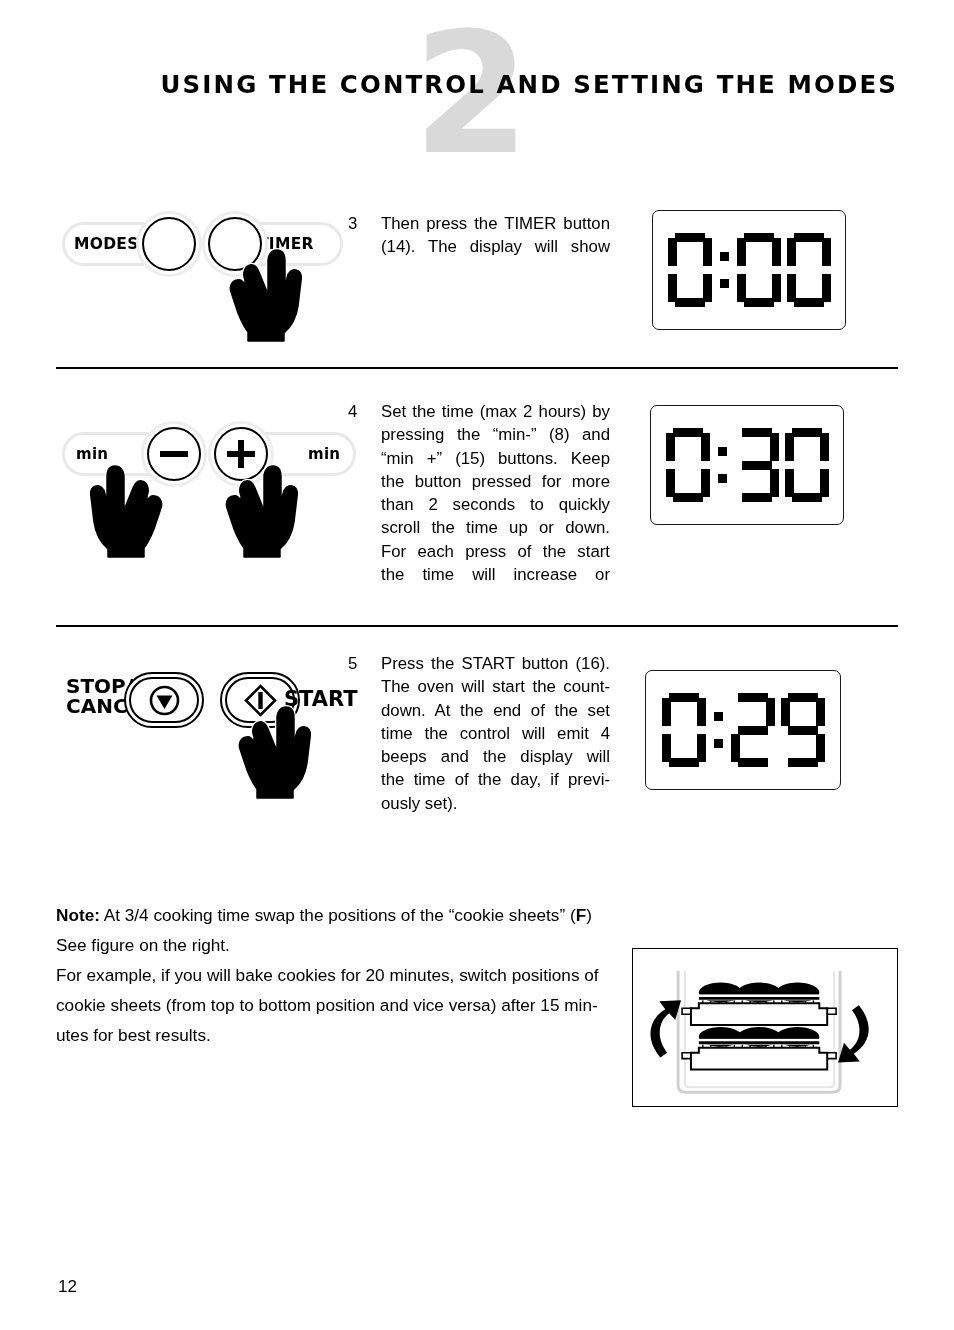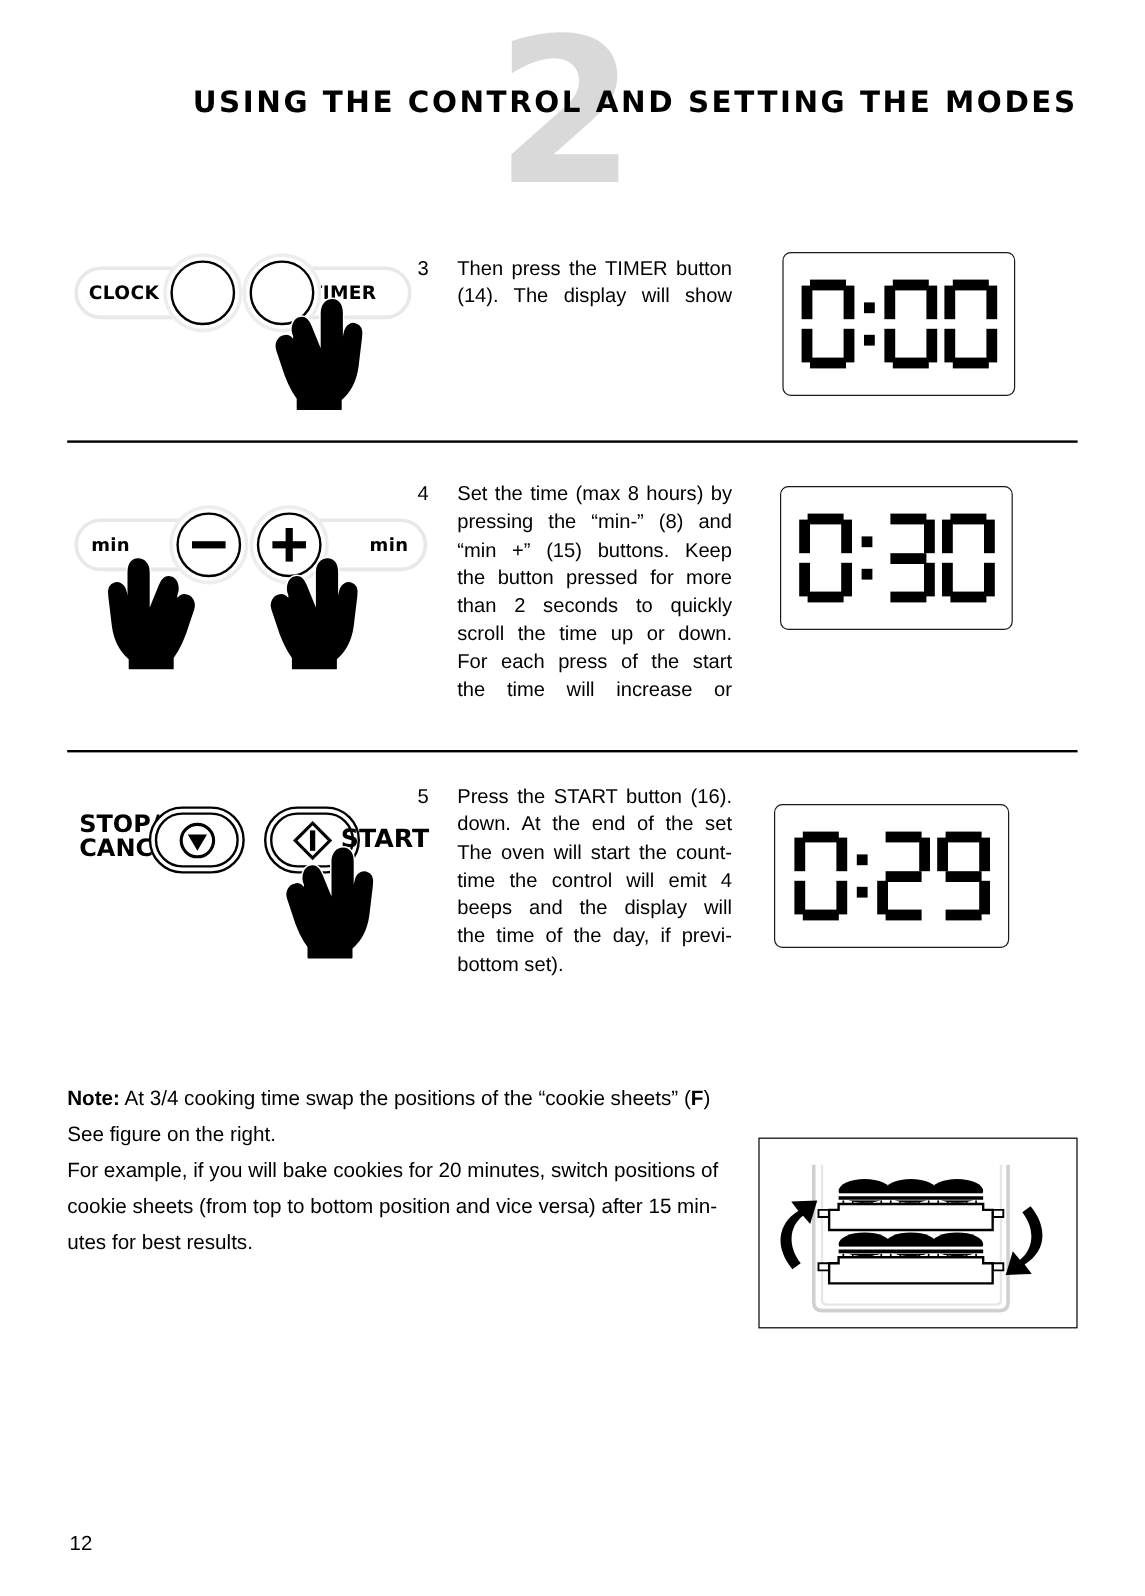--- a/index.html
+++ b/index.html
@@ -238,21 +238,21 @@
 
   <div class="big-chapter-number">2</div>
   <div class="page-title">USING THE CONTROL AND SETTING THE MODES</div>
 
   <div class="divider d1"></div>
   <div class="divider d2"></div>
 
   <div class="ctrl-group" style="left:56px; top:210px; width:290px; height:130px;">
 
     <div class="pill" style="left:6px; top:12px; width:133px; height:44px;"></div>
-    <div class="pill-label" style="left:18px; top:25px;">CLOCK</div>
+    <div class="pill-label" style="left:18px; top:25px;">MODES</div>
     <div class="round-btn-outer" style="left:80px; top:1px; width:66px; height:66px;"></div>
     <div class="round-btn" style="left:86px; top:7px; width:54px; height:54px;"></div>
 
     <div class="pill" style="left:154px; top:12px; width:133px; height:44px;"></div>
     <div class="pill-label" style="left:202px; top:25px;">TIMER</div>
     <div class="round-btn-outer" style="left:146px; top:1px; width:66px; height:66px;"></div>
     <div class="round-btn" style="left:152px; top:7px; width:54px; height:54px;"></div>
 
     <svg class="hand" style="left:172px; top:34px;" width="78" height="104" viewBox="0 0 78 104">
       <path d="M17 36 C14 29 17 22 22 21 C26 20 29 23 31 28 L40 50 L40 17 C40 10 44 6 49 6 C54 6 57 10 57 17 L57 44 L59 34 C60 28 64 25 68 26 C72 27 74 31 73 37 L70 62 C68 76 62 84 56 89 L56 97 L20 97 L20 88 C14 80 10 70 7 60 L3 48 C1 42 4 37 9 36 C12 35 15 37 17 41 Z" fill="#000" stroke="#fff" stroke-width="4" stroke-linejoin="round"></path>
@@ -324,21 +324,21 @@
     </svg>
     <svg class="hand" style="left:168px; top:40px;" width="78" height="104" viewBox="0 0 78 104">
       <path d="M17 36 C14 29 17 22 22 21 C26 20 29 23 31 28 L40 50 L40 17 C40 10 44 6 49 6 C54 6 57 10 57 17 L57 44 L59 34 C60 28 64 25 68 26 C72 27 74 31 73 37 L70 62 C68 76 62 84 56 89 L56 97 L20 97 L20 88 C14 80 10 70 7 60 L3 48 C1 42 4 37 9 36 C12 35 15 37 17 41 Z" fill="#000" stroke="#fff" stroke-width="4" stroke-linejoin="round"></path>
       <path d="M17 36 C14 29 17 22 22 21 C26 20 29 23 31 28 L40 50 L40 17 C40 10 44 6 49 6 C54 6 57 10 57 17 L57 44 L59 34 C60 28 64 25 68 26 C72 27 74 31 73 37 L70 62 C68 76 62 84 56 89 L56 97 L20 97 L20 88 C14 80 10 70 7 60 L3 48 C1 42 4 37 9 36 C12 35 15 37 17 41 Z" fill="#000" stroke="#000" stroke-width="1.5" stroke-linejoin="round"></path>
     </svg>
   </div>
 
   <div class="step" style="left:348px; top:400px; width:262px;">
     <span class="num">4</span>
     <div class="body">
-      <span class="j">Set the time (max 8 hours) by</span>
+      <span class="j">Set the time (max 2 hours) by</span>
       <span class="j">pressing the “min-” (8) and</span>
       <span class="j">“min +” (15) buttons. Keep</span>
       <span class="j">the button pressed for more</span>
       <span class="j">than 2 seconds to quickly</span>
       <span class="j">scroll the time up or down.</span>
       <span class="j">For each press of the start</span>
       <span class="j">the time will increase or</span>
     </div>
   </div>
 
@@ -398,26 +398,26 @@
     <svg class="hand" style="left:181px; top:33px;" width="78" height="104" viewBox="0 0 78 104">
       <path d="M17 36 C14 29 17 22 22 21 C26 20 29 23 31 28 L40 50 L40 17 C40 10 44 6 49 6 C54 6 57 10 57 17 L57 44 L59 34 C60 28 64 25 68 26 C72 27 74 31 73 37 L70 62 C68 76 62 84 56 89 L56 97 L20 97 L20 88 C14 80 10 70 7 60 L3 48 C1 42 4 37 9 36 C12 35 15 37 17 41 Z" fill="#000" stroke="#fff" stroke-width="4" stroke-linejoin="round"></path>
       <path d="M17 36 C14 29 17 22 22 21 C26 20 29 23 31 28 L40 50 L40 17 C40 10 44 6 49 6 C54 6 57 10 57 17 L57 44 L59 34 C60 28 64 25 68 26 C72 27 74 31 73 37 L70 62 C68 76 62 84 56 89 L56 97 L20 97 L20 88 C14 80 10 70 7 60 L3 48 C1 42 4 37 9 36 C12 35 15 37 17 41 Z" fill="#000" stroke="#000" stroke-width="1.5" stroke-linejoin="round"></path>
     </svg>
   </div>
 
   <div class="step" style="left:348px; top:652px; width:262px;">
     <span class="num">5</span>
     <div class="body">
       <span class="j">Press the START button (16).</span>
+      <span class="j">The oven will start the count-</span>
       <span class="j">down. At the end of the set</span>
-      <span class="j">The oven will start the count-</span>
       <span class="j">time the control will emit 4</span>
       <span class="j">beeps and the display will</span>
       <span class="j">the time of the day, if previ-</span>
-      <span>bottom set).</span>
+      <span>ously set).</span>
     </div>
   </div>
 
   <div class="lcd-box" style="left:645px; top:670px; width:196px; height:120px;">
     <div class="seg-row">
       <div class="seg-digit">
         <i class="seg h a"></i>
           <i class="seg v f"></i>
           <i class="seg v b"></i>
         <i class="seg v e"></i>

